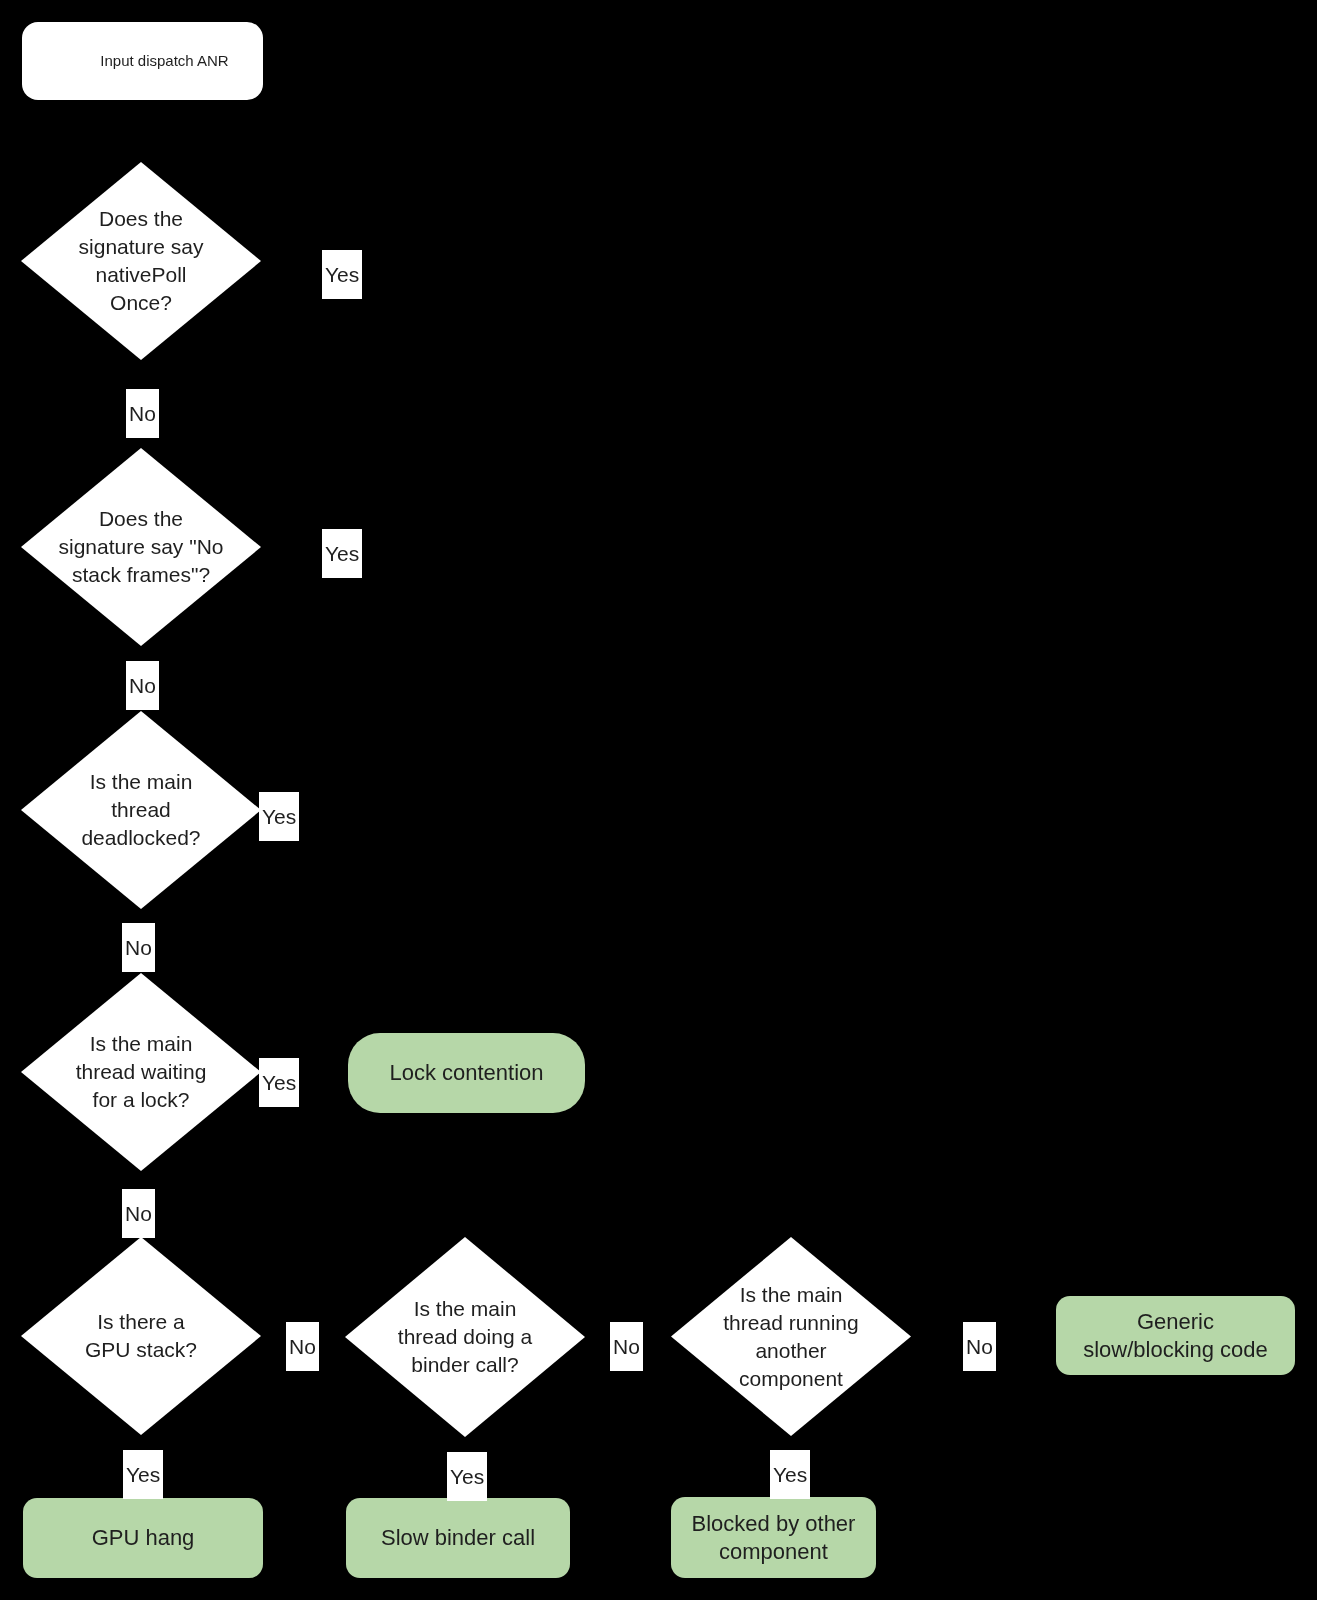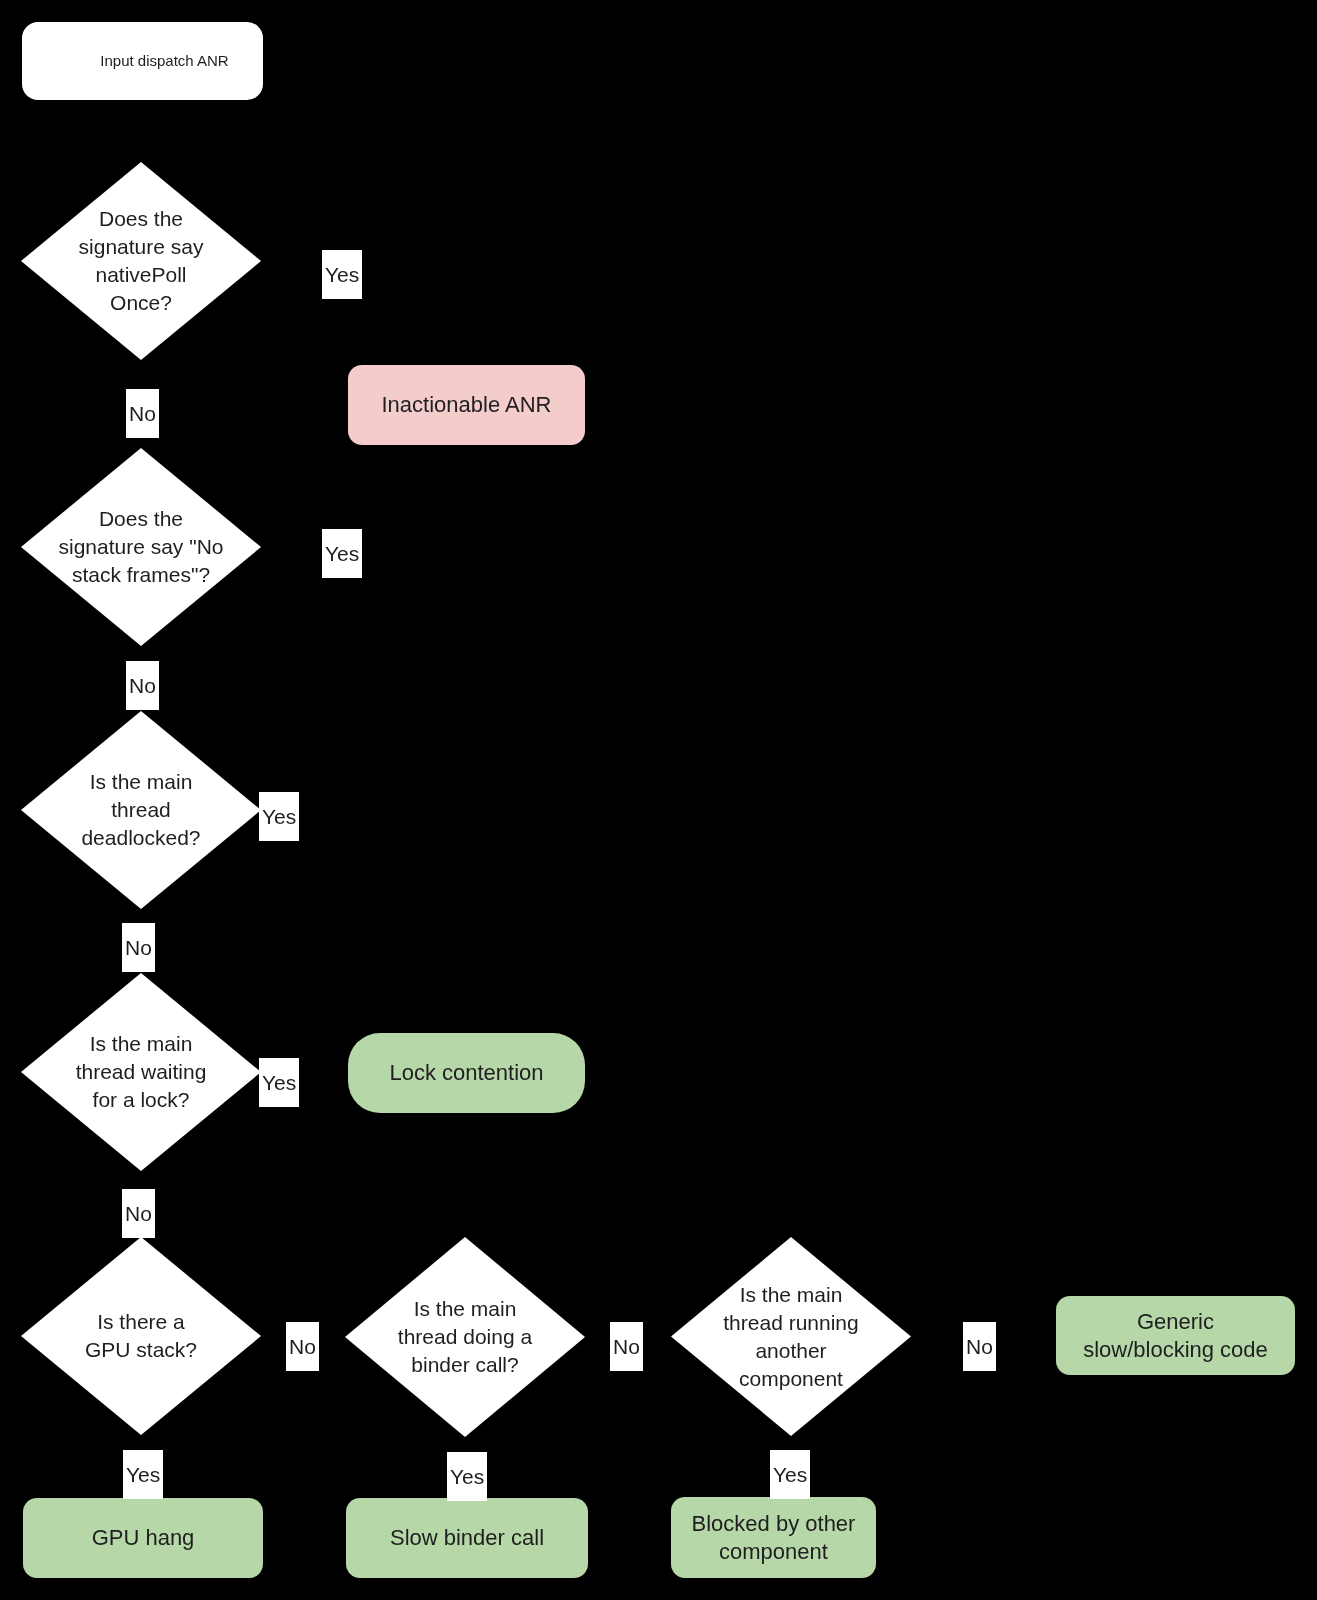--- a/index.html
+++ b/index.html
@@ -61,31 +61,30 @@
 
   <div class="node diamond" style="left:345px;top:1237px;width:240px;height:200px;">Is the main
 thread doing a
 binder call?</div>
 
   <div class="node diamond" style="left:671px;top:1237px;width:240px;height:199px;">Is the main
 thread running
 another
 component</div>
 
-  <div class="node result bad" style="left:348px;top:365px;width:237px;height:80px;">Inactionable ANR</div>
 
 
   <div class="node result good" style="left:348px;top:1033px;width:237px;height:80px;border-radius:32px;">Lock contention</div>
 
   <div class="node result good" style="left:23px;top:1498px;width:240px;height:80px;">GPU hang</div>
 
   <div class="node result good" style="left:1056px;top:1296px;width:239px;height:79px;">Generic
 slow/blocking code</div>
 
-  <div class="node result good" style="left:346px;top:1498px;width:242px;height:80px;">Slow binder call</div>
+  <div class="node result good" style="left:346px;top:1498px;width:224px;height:80px;">Slow binder call</div>
 
   <div class="node result good" style="left:671px;top:1497px;width:205px;height:81px;">Blocked by other
 component</div>
 
   <div class="edge-label" style="left:322px;top:250px;">Yes</div>
   <div class="edge-label" style="left:126px;top:389px;">No</div>
 
   <div class="edge-label" style="left:322px;top:529px;">Yes</div>
   <div class="edge-label" style="left:126px;top:661px;">No</div>
 

